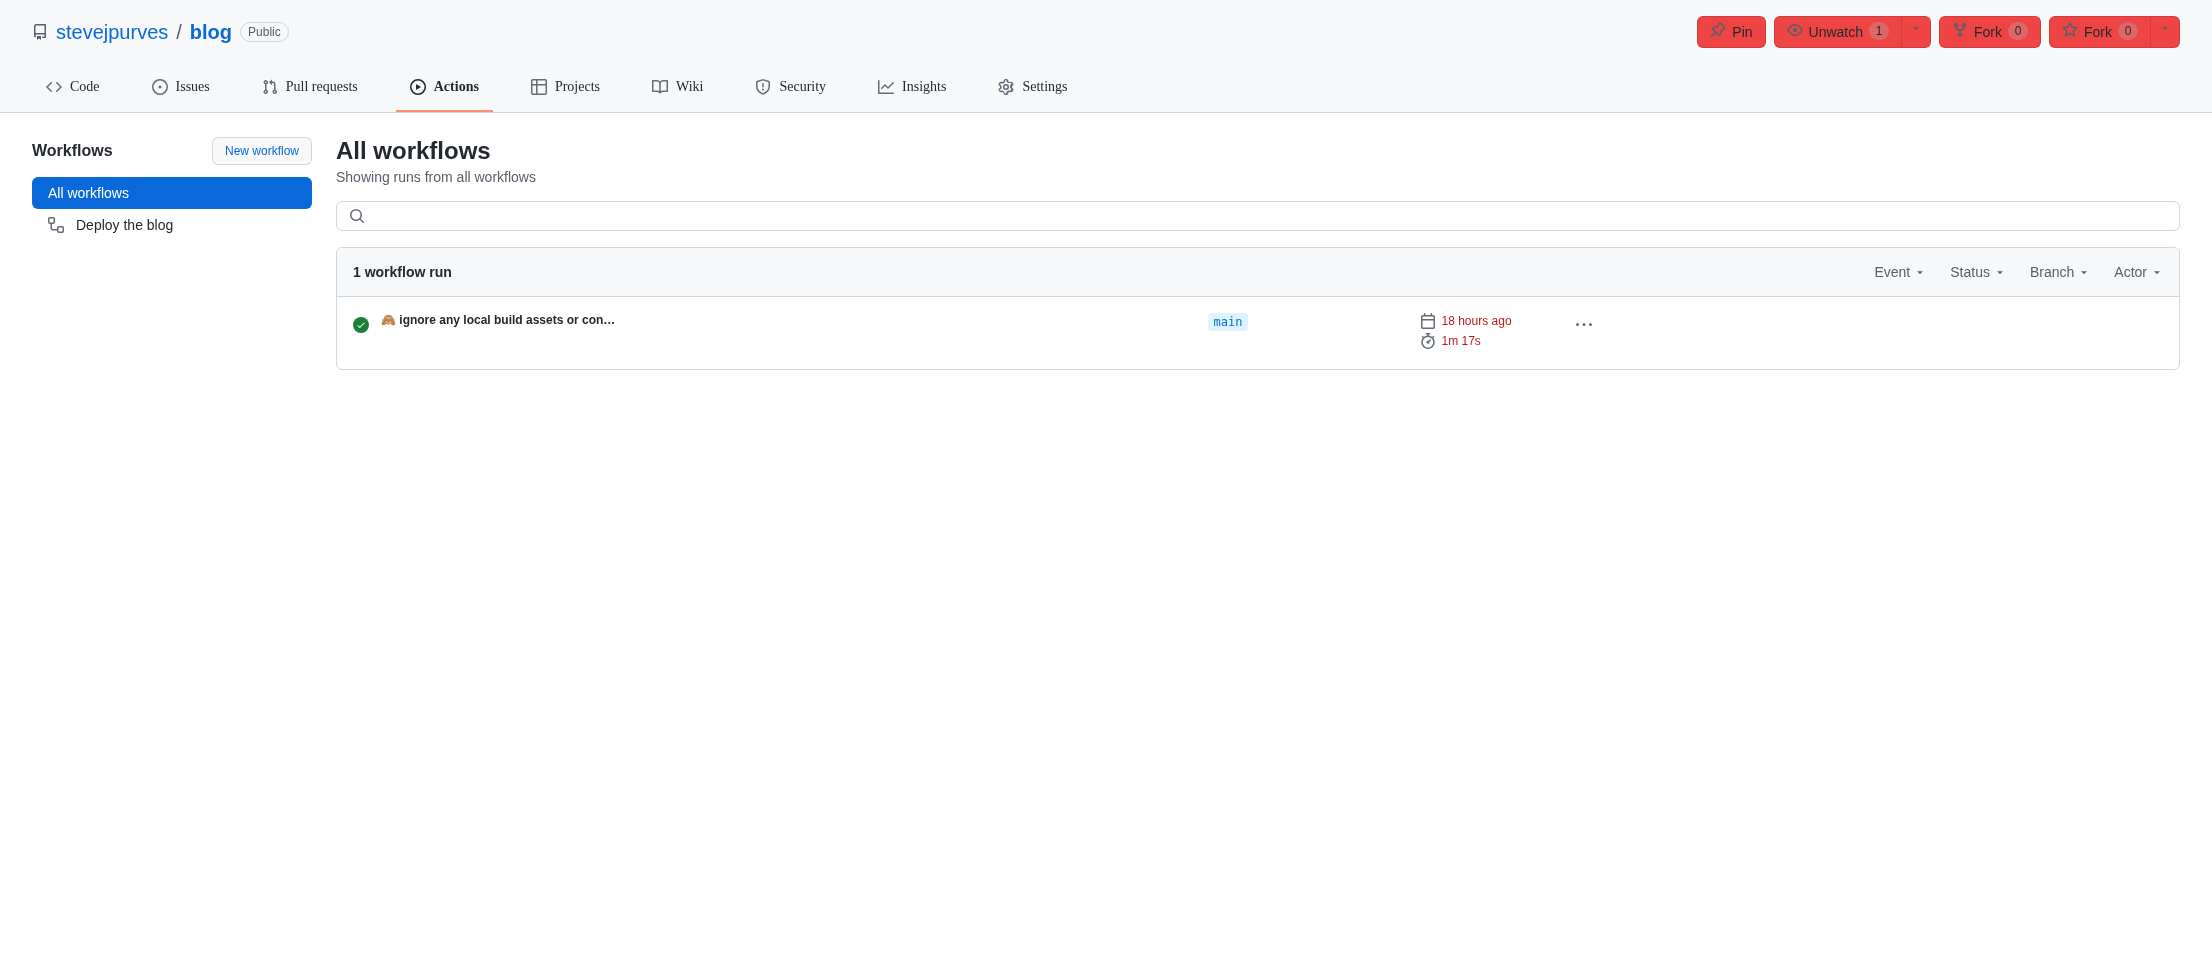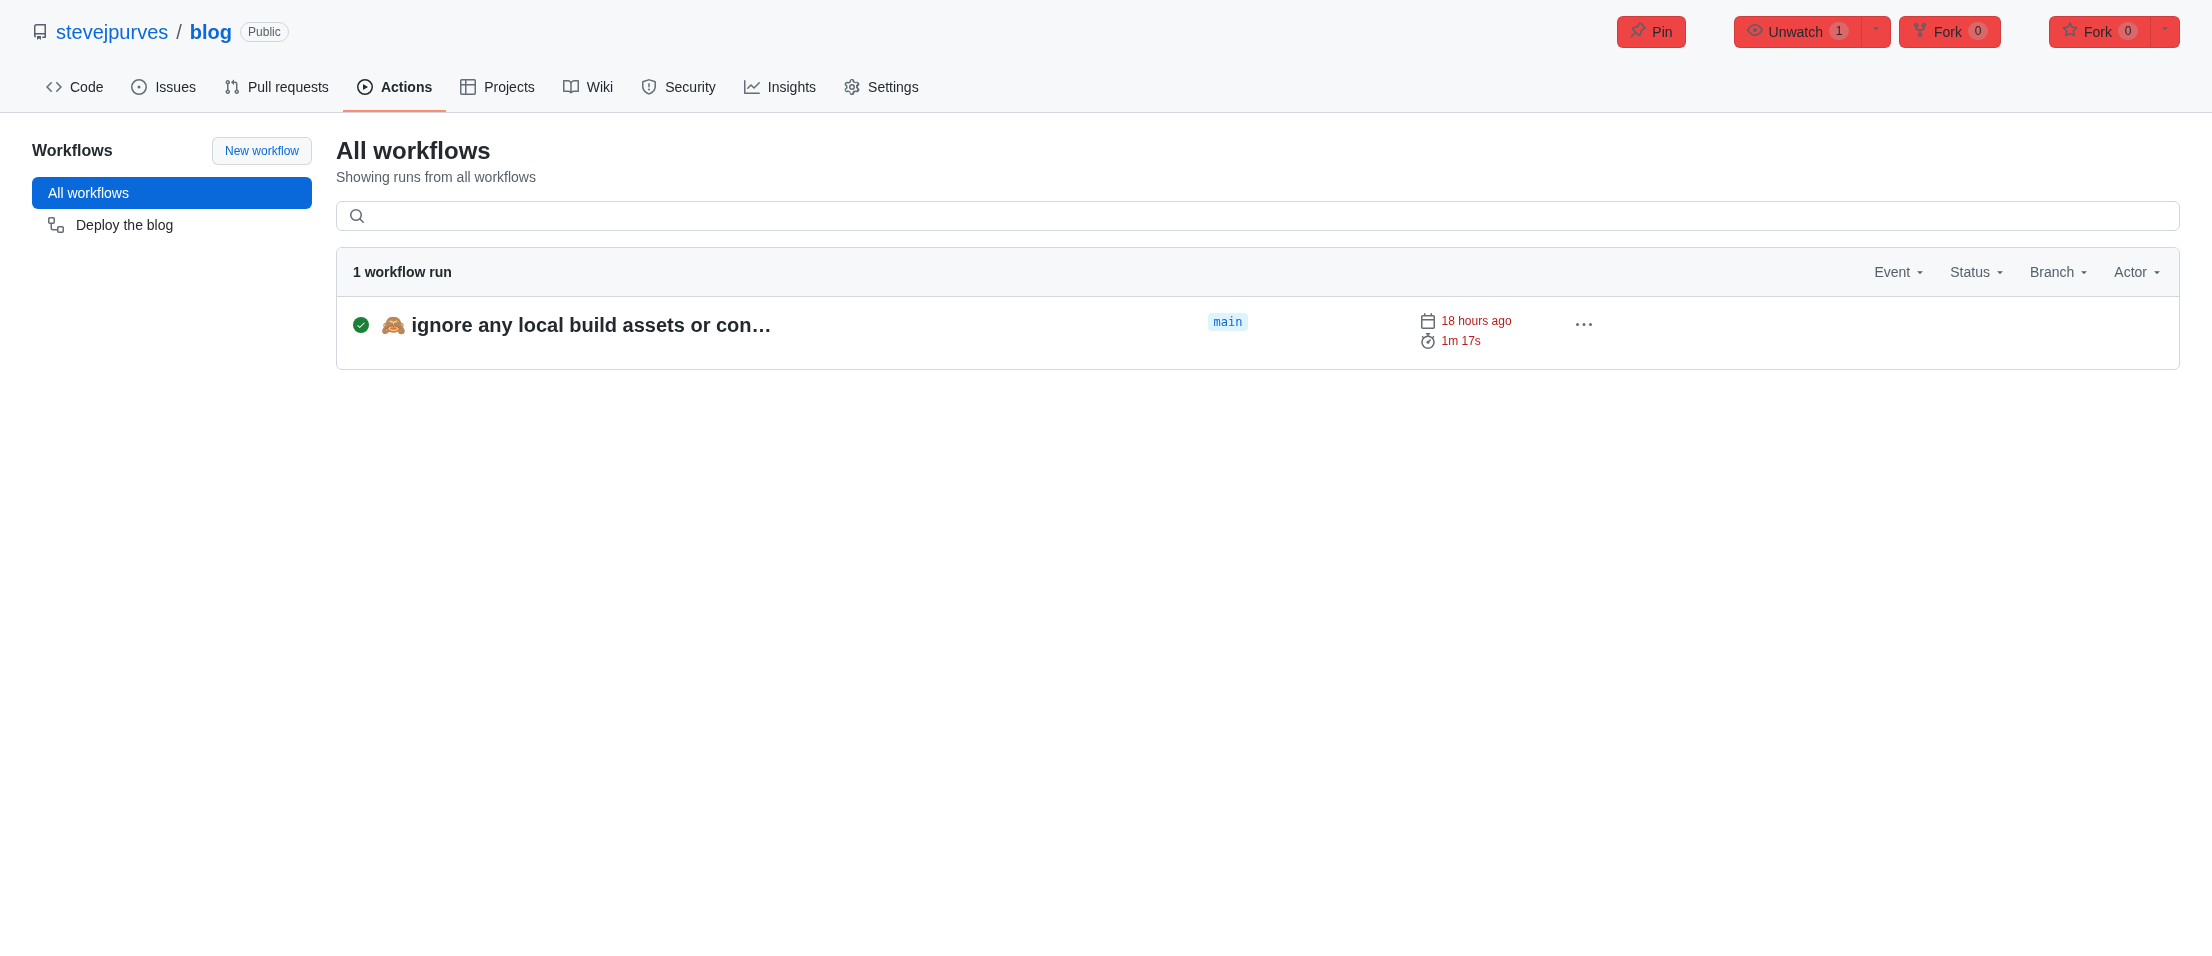--- a/index.html
+++ b/index.html
@@ -69,35 +69,35 @@
   border-radius: 2em;
   min-width: 20px;
   padding: 0 6px;
   font-size: 12px;
   text-align: center;
   line-height: 18px;
   font-weight: 500;
 }
 .btn-group {
   display: inline-flex;
-  margin-left: 40px;
 }
 .btn-group .btn:first-child {
   border-top-right-radius: 0;
   border-bottom-right-radius: 0;
 }
 .btn-group .btn + .btn {
   border-top-left-radius: 0;
   border-bottom-left-radius: 0;
   border-left: 0;
   padding: 5px 8px;
 }
 .repo-nav {
   display: flex;
-  gap: 0;
+  gap: 24px;
+  font-family: Liberation Serif, serif;
 }
 .repo-nav-item {
   display: inline-flex;
   align-items: center;
   gap: 8px;
   padding: 8px 14px;
   font-size: 14px;
   color: #24292f;
   cursor: pointer;
   border-bottom: 2px solid transparent;
@@ -231,21 +231,21 @@
   margin-top: 4px;
   flex-shrink: 0;
 }
 .run-info {
   flex: 1;
   min-width: 0;
   max-width: 45%;
 }
 .run-title {
   font-weight: 600;
-  font-size: 20px;
+  font-size: 12px;
   color: #24292f;
   white-space: nowrap;
   overflow: hidden;
   text-overflow: ellipsis;
 }
 .run-desc {
   color: #57606a;
   font-size: 12px;
   margin-top: 2px;
 }

